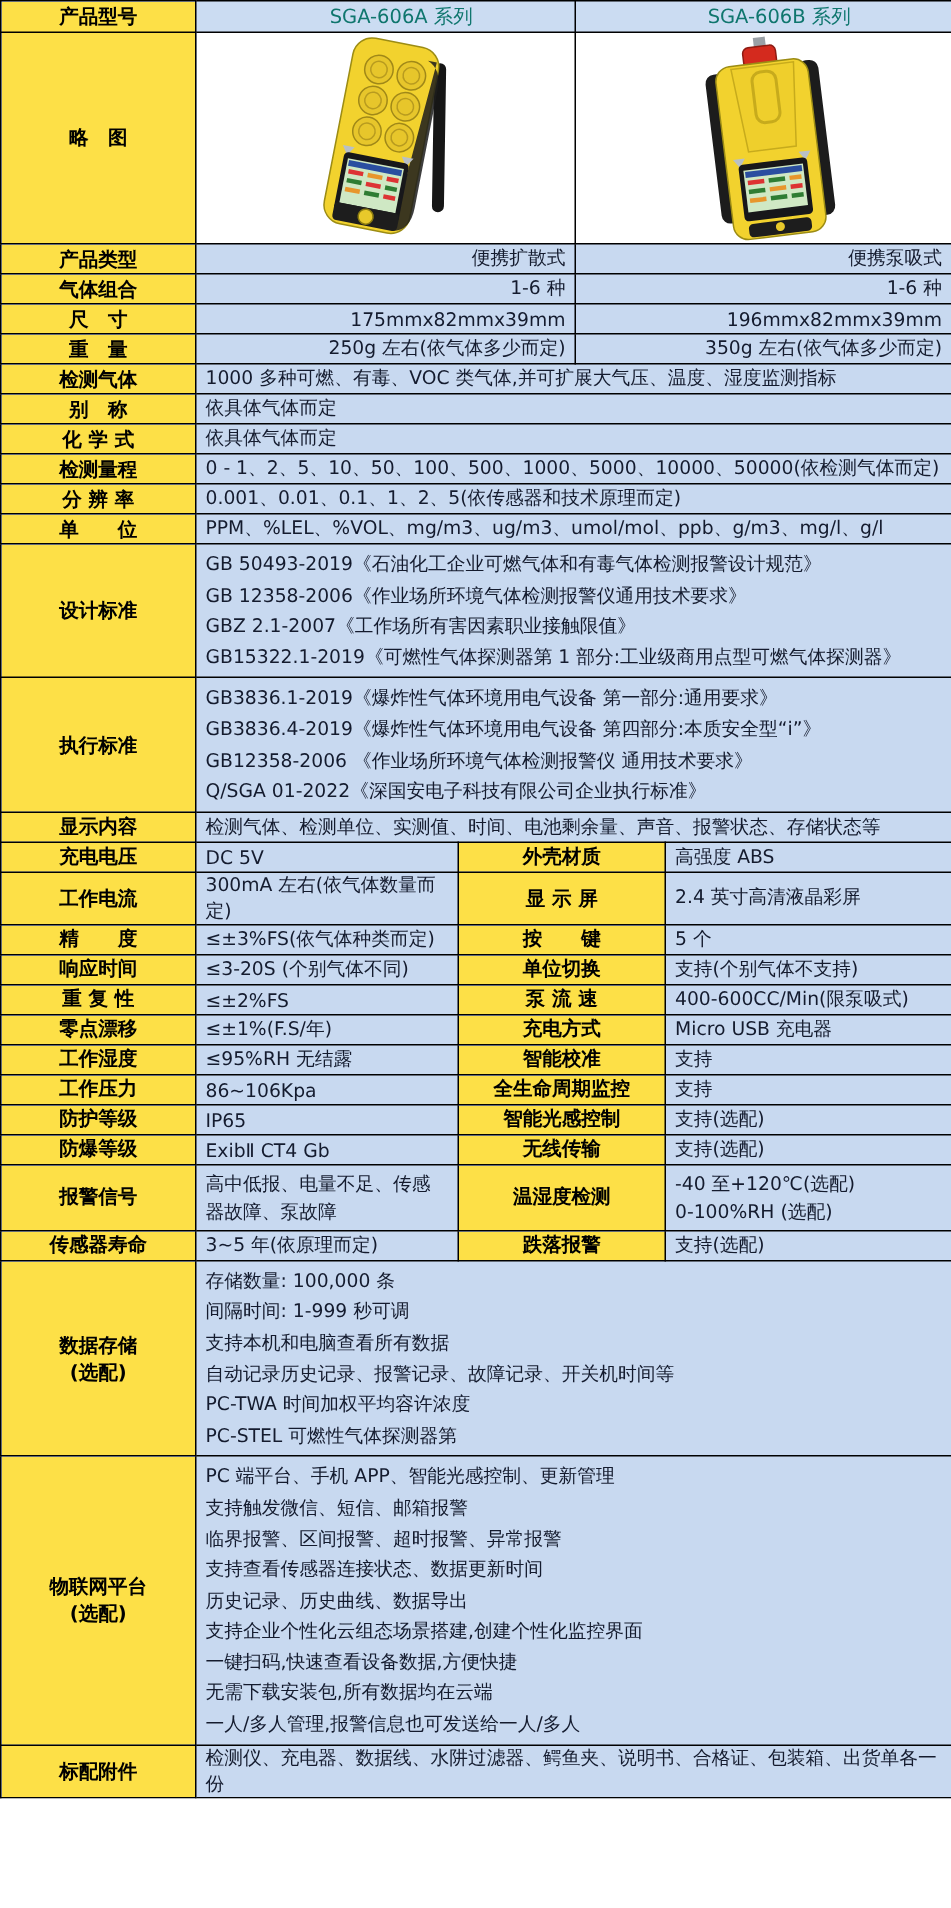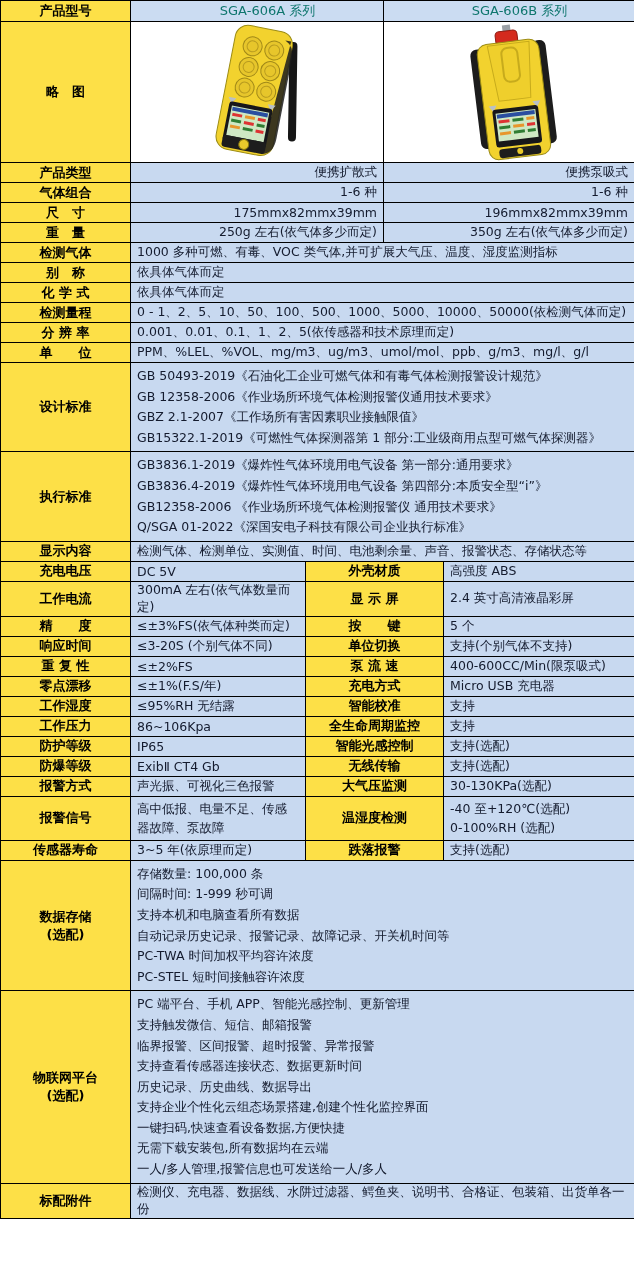--- a/index.html
+++ b/index.html
@@ -240,26 +240,20 @@
     <td class="val">IP65</td>
     <td class="lbl" colspan="2">智能光感控制</td>
     <td class="val">支持(选配)</td>
   </tr>
   <tr class="r">
     <td class="lbl">防爆等级</td>
     <td class="val">ExibⅡ CT4 Gb</td>
     <td class="lbl" colspan="2">无线传输</td>
     <td class="val">支持(选配)</td>
   </tr>
-  <tr class="r">
-    <td class="lbl">报警方式</td>
-    <td class="val">声光振、可视化三色报警</td>
-    <td class="lbl" colspan="2">大气压监测</td>
-    <td class="val">30-130KPa(选配)</td>
-  </tr>
 
   <tr style="height:44px;">
     <td class="lbl">报警信号</td>
     <td class="val wrap2" style="white-space:normal;">高中低报、电量不足、传感器故障、泵故障</td>
     <td class="lbl" colspan="2">温湿度检测</td>
     <td class="val">
       <div class="wrap2">
         <div>-40 至+120℃(选配)</div>
         <div>0-100%RH  (选配)</div>
       </div>
@@ -278,21 +272,21 @@
       <div>数据存储</div>
       <div class="sub">(选配)</div>
     </td>
     <td class="val" colspan="4">
       <div class="lines">
         <div class="ln">存储数量: 100,000 条</div>
         <div class="ln">间隔时间: 1-999 秒可调</div>
         <div class="ln">支持本机和电脑查看所有数据</div>
         <div class="ln">自动记录历史记录、报警记录、故障记录、开关机时间等</div>
         <div class="ln">PC-TWA 时间加权平均容许浓度</div>
-        <div class="ln">PC-STEL 短时间接触容许浓度</div>
+        <div class="ln">PC-STEL 可燃性气体探测器第</div>
       </div>
     </td>
   </tr>
 
   <tr>
     <td class="lbl">
       <div>物联网平台</div>
       <div class="sub">(选配)</div>
     </td>
     <td class="val" colspan="4">

